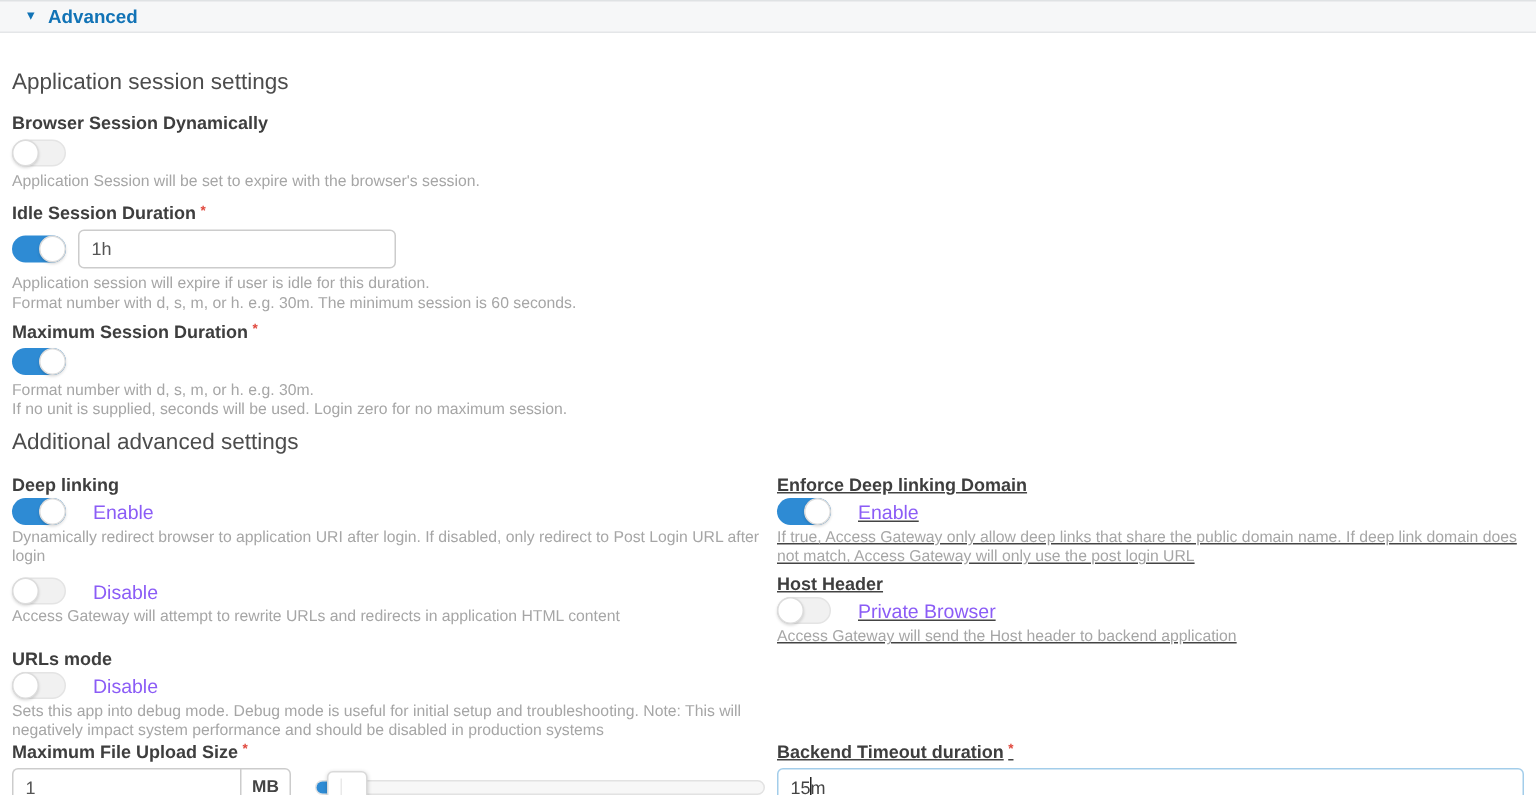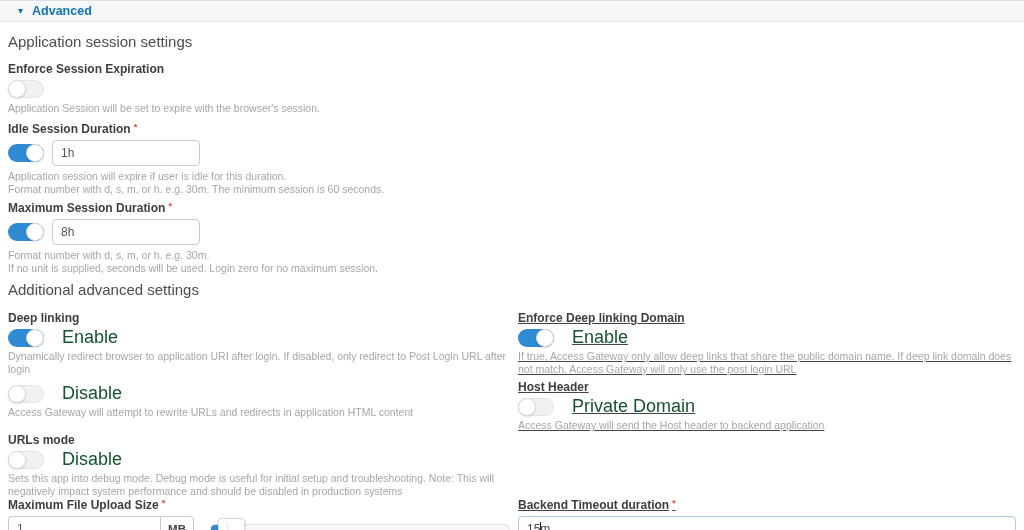--- a/index.html
+++ b/index.html
@@ -23,23 +23,23 @@
   
   .toggle{position:relative;width:36px;height:18px;border-radius:10px;flex:none;box-sizing:border-box;cursor:pointer;}
   .toggle.off{background:#f1f1f1;border:1px solid #e4e4e4;}
   .toggle.on{background:#2e8bd4;}
   .knob{position:absolute;top:0;width:18px;height:18px;background:#fff;border:1px solid #dcdcdc;
     border-radius:50%;box-sizing:border-box;box-shadow:0 1px 2px rgba(0,0,0,.15);}
   .toggle.off .knob{left:-1px;top:-1px;}
   .toggle.on .knob{right:0;top:0;}
 
   .toggle-row{display:flex;align-items:center;}
-  .state-label{margin-left:18px;font-size:18px;color:#14532d;}
-
-  .text-input{height:26px;width:148px;border:1px solid #cccccc;border-radius:4px;padding:0 8px;
+  .state-label{margin-left:18px;font-size:13px;color:#8b5cf6;}
+
+  .text-input{height:26px;width:212px;border:1px solid #cccccc;border-radius:4px;padding:0 8px;
     font-family:"Liberation Sans",sans-serif;font-size:12px;color:#555;box-sizing:border-box;margin-left:8px;outline:none;}
 
   
   .grid-row{display:flex;}
   .col-l{width:502px;flex:none;}
   .col-r{flex:1;margin-left:8px;text-decoration:underline;}
 
   
   .upload-row{display:flex;align-items:center;}
   .input-group{display:flex;flex:none;}
@@ -64,24 +64,24 @@
 </head>
 <body>
 
 <div class="adv-header">
   <span class="adv-caret">▾</span>
   <span class="adv-title">Advanced</span>
 </div>
 
 <div class="content">
 
-  <h2 class="section-heading" style="margin-top:11px">Application session settings</h2>
+  <h2 class="section-heading" style="margin-top:24px">Application session settings</h2>
 
   <div>
-    <div class="field-label" style="margin-top:13px">Enforce Session Expiration</div>
+    <div class="field-label" style="margin-top:13px">Browser Session Dynamically</div>
     <div class="toggle off" style="margin-top:4px">
       <span class="knob"></span>
     </div>
     <div class="help" style="margin-top:4px">Application Session will be set to expire with the browser's session.</div>
   </div>
 
   <div>
     <div class="field-label" style="margin-top:8px">
       <span>Idle Session Duration</span><span class="req">*</span>
     </div>
@@ -96,21 +96,20 @@
   </div>
 
   <div>
     <div class="field-label" style="margin-top:6px">
       <span>Maximum Session Duration</span><span class="req">*</span>
     </div>
     <div class="toggle-row" style="margin-top:3px">
       <div class="toggle on">
         <span class="knob"></span>
       </div>
-      <input class="text-input" type="text" value="8h" style="">
     </div>
     <div class="help" style="margin-top:4px">Format number with d, s, m, or h. e.g. 30m.</div>
     <div class="help">If no unit is supplied, seconds will be used. Login zero for no maximum session.</div>
   </div>
 
   <h2 class="section-heading" style="margin-top:6px">Additional advanced settings</h2>
 
   <div class="grid-row" style="margin-top:14px">
     <div class="col-l">
       <div class="field-label">Deep linking</div>
@@ -143,21 +142,21 @@
         <span class="state-label">Disable</span>
       </div>
       <div class="help" style="margin-top:2px">Access Gateway will attempt to rewrite URLs and redirects in application HTML content</div>
     </div>
     <div class="col-r">
       <div class="field-label">Host Header</div>
       <div class="toggle-row" style="margin-top:2px">
         <div class="toggle off">
           <span class="knob"></span>
         </div>
-        <span class="state-label">Private Domain</span>
+        <span class="state-label">Private Browser</span>
       </div>
       <div class="help" style="margin-top:2px">Access Gateway will send the Host header to backend application</div>
     </div>
   </div>
 
   <div class="grid-row" style="margin-top:2px">
     <div class="col-l">
       <div class="field-label">URLs mode</div>
       <div class="toggle-row" style="margin-top:2px">
         <div class="toggle off">

